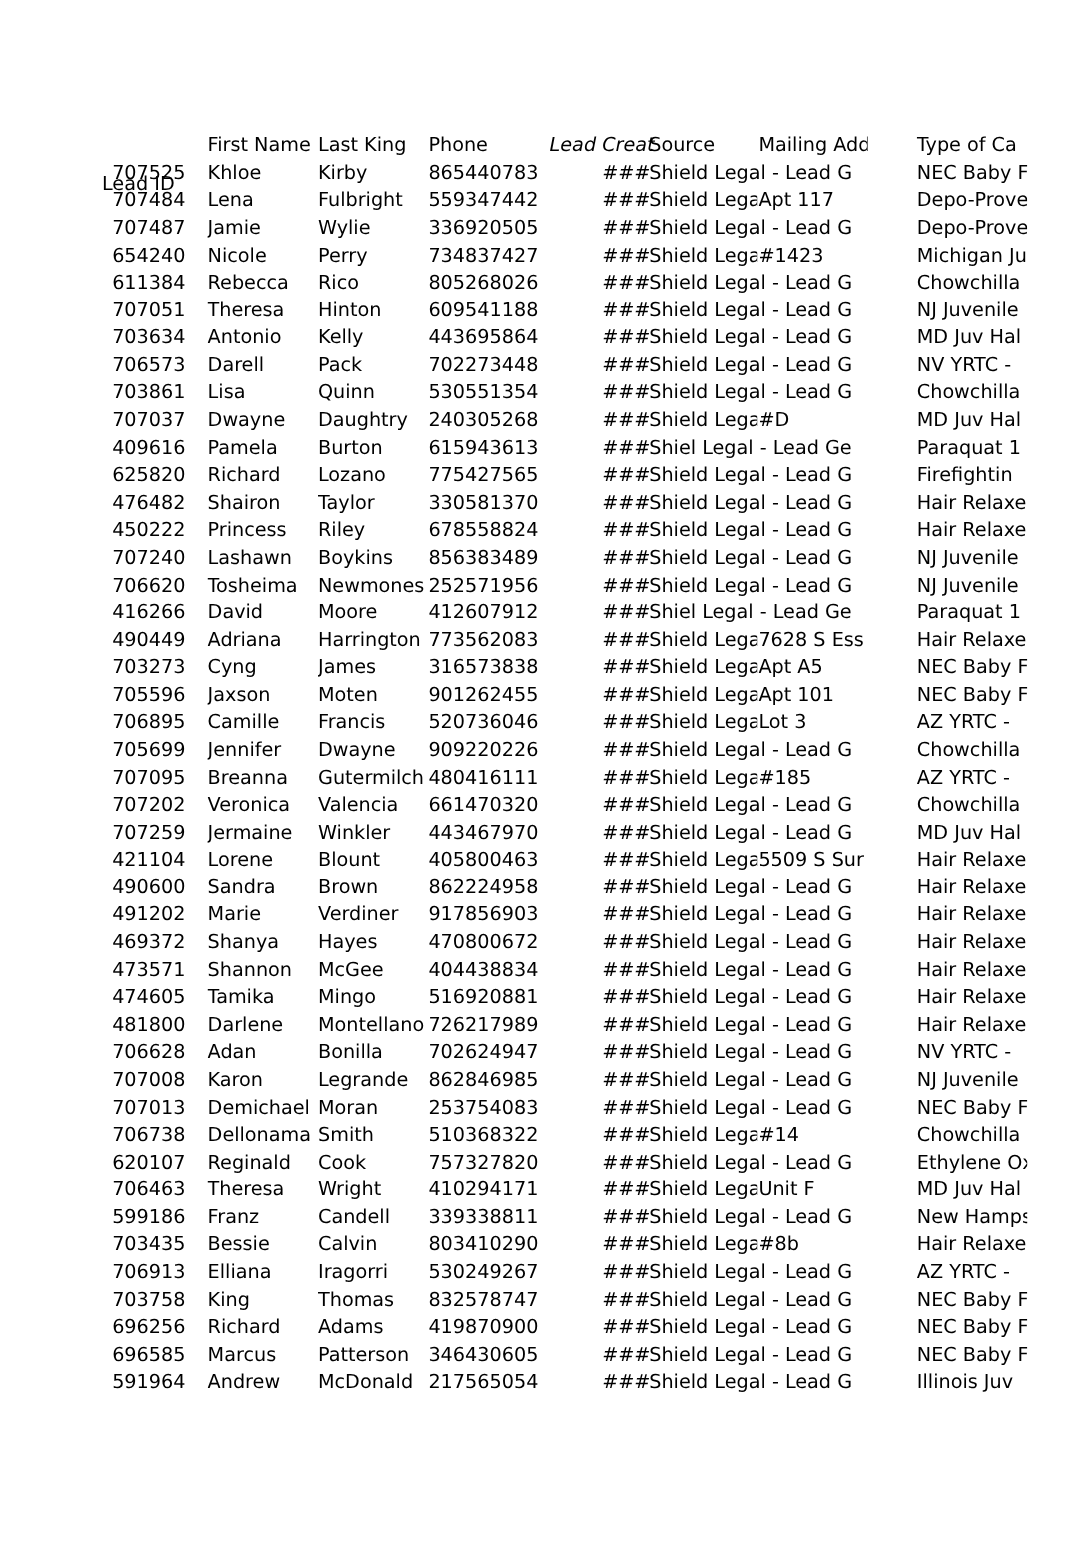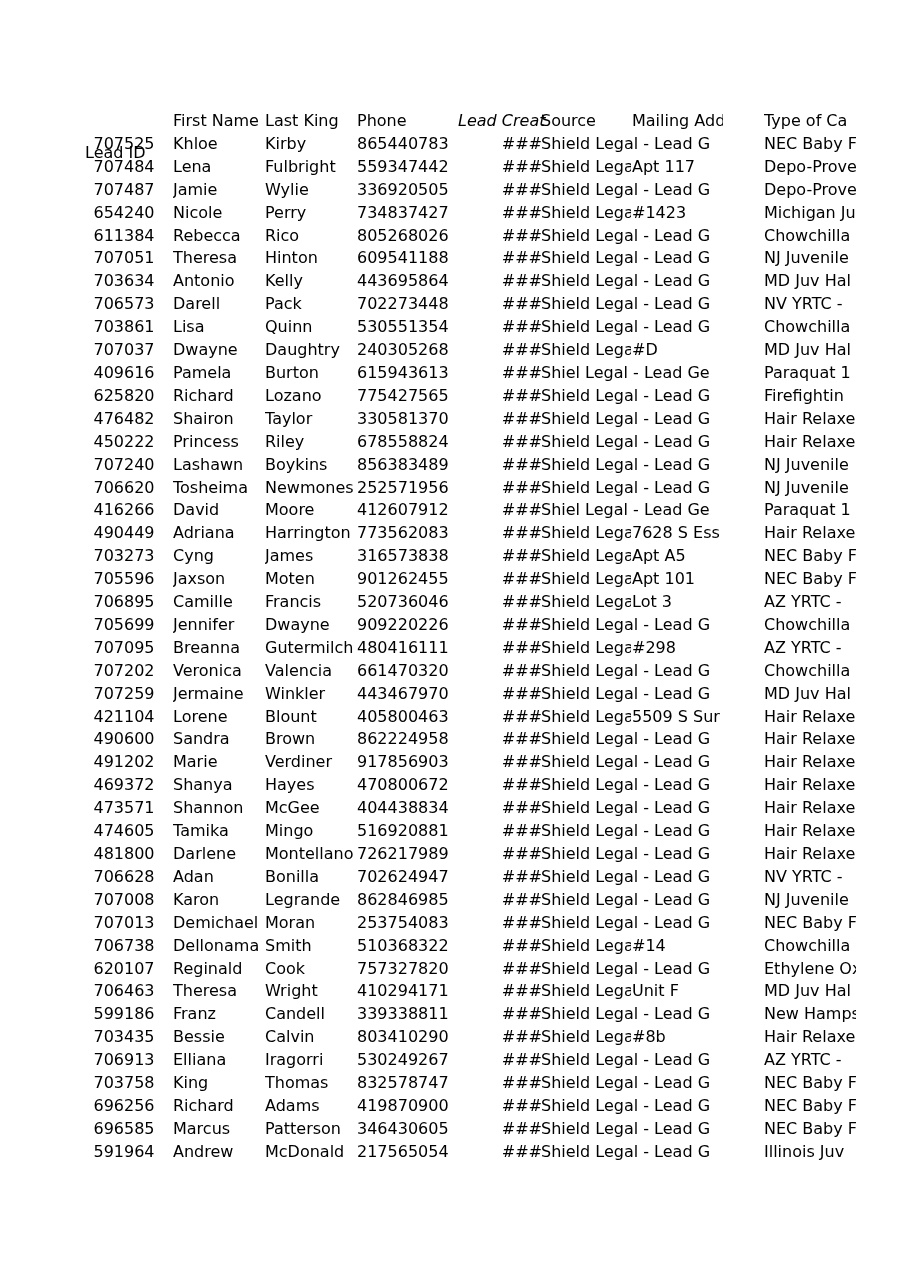--- a/index.html
+++ b/index.html
@@ -283,21 +283,21 @@
     <div class="cell c-type">Chowchilla</div>
   </div>
 
   <div class="row">
     <div class="cell c-id">707095</div>
     <div class="cell c-first">Breanna</div>
     <div class="cell c-last">Gutermilch</div>
     <div class="cell c-phone">480416111</div>
     <div class="cell c-created">###</div>
     <div class="cell c-source narrow">Shield Legal - Lead G</div>
-    <div class="cell c-mail">#298</div>
+    <div class="cell c-mail">#185</div>
     <div class="cell c-type">AZ YRTC -</div>
   </div>
 
   <div class="row">
     <div class="cell c-id">707202</div>
     <div class="cell c-first">Veronica</div>
     <div class="cell c-last">Valencia</div>
     <div class="cell c-phone">661470320</div>
     <div class="cell c-created">###</div>
     <div class="cell c-source">Shield Legal - Lead G</div>

